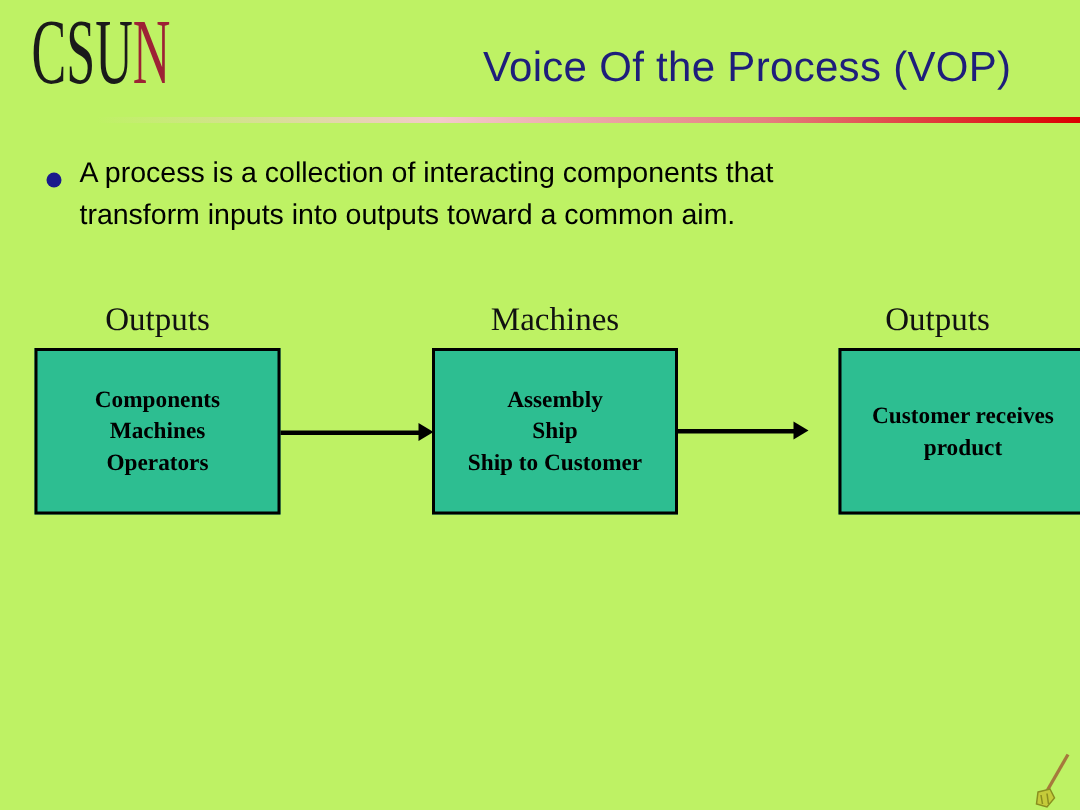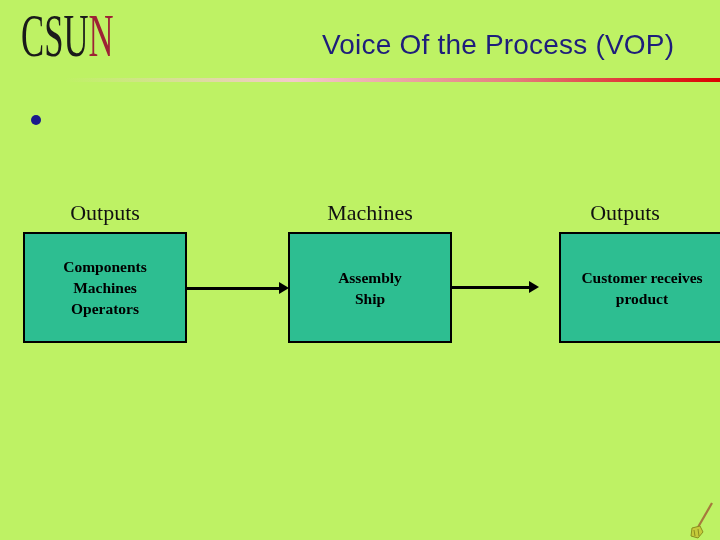--- a/index.html
+++ b/index.html
@@ -89,34 +89,37 @@
 
 <div class="slide">
 
   <div class="logo"><span>CSU</span><span class="n">N</span></div>
 
   <h1 class="title">Voice Of the Process (VOP)</h1>
 
   <div class="divider"></div>
 
   <div class="bullet-dot"></div>
+  <div class="bullet-text">A process is a collection of interacting components that
+transform inputs into outputs toward a common aim.</div>
 
   <div class="col-label lbl-1">Outputs</div>
   <div class="col-label lbl-2">Machines</div>
   <div class="col-label lbl-3">Outputs</div>
 
   <div class="pbox box-1">
     <div class="line">Components</div>
     <div class="line">Machines</div>
     <div class="line">Operators</div>
   </div>
 
   <div class="pbox box-2">
     <div class="line">Assembly</div>
     <div class="line">Ship</div>
+    <div class="line">Ship to Customer</div>
   </div>
 
   <div class="pbox box-3">
     <div class="line">Customer receives product</div>
   </div>
 
   <div class="arrow-line a1-line"></div>
   <div class="arrow-head a1-head"></div>
   <div class="arrow-line a2-line"></div>
   <div class="arrow-head a2-head"></div>

